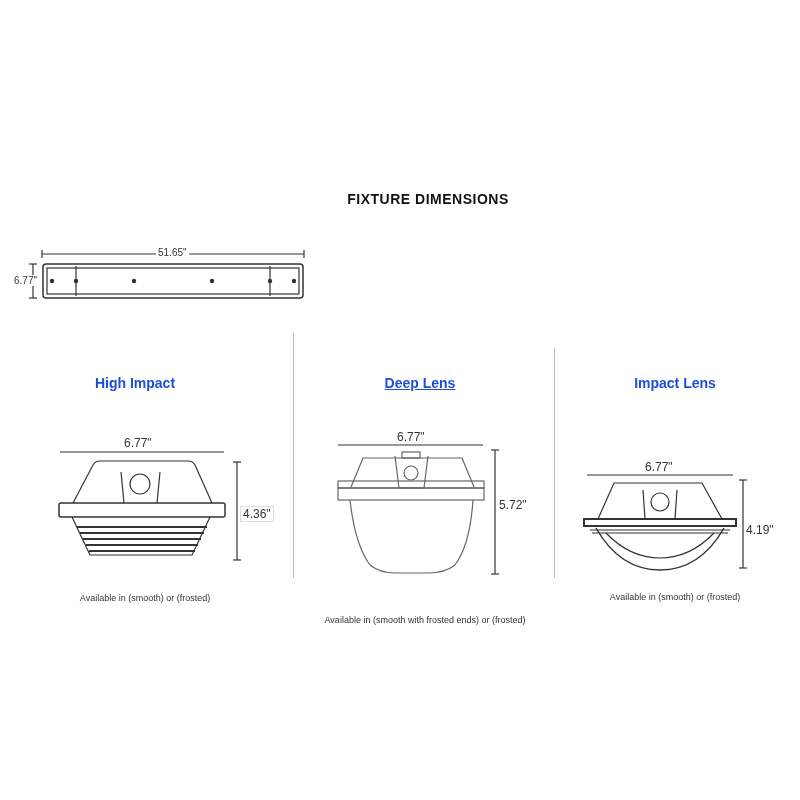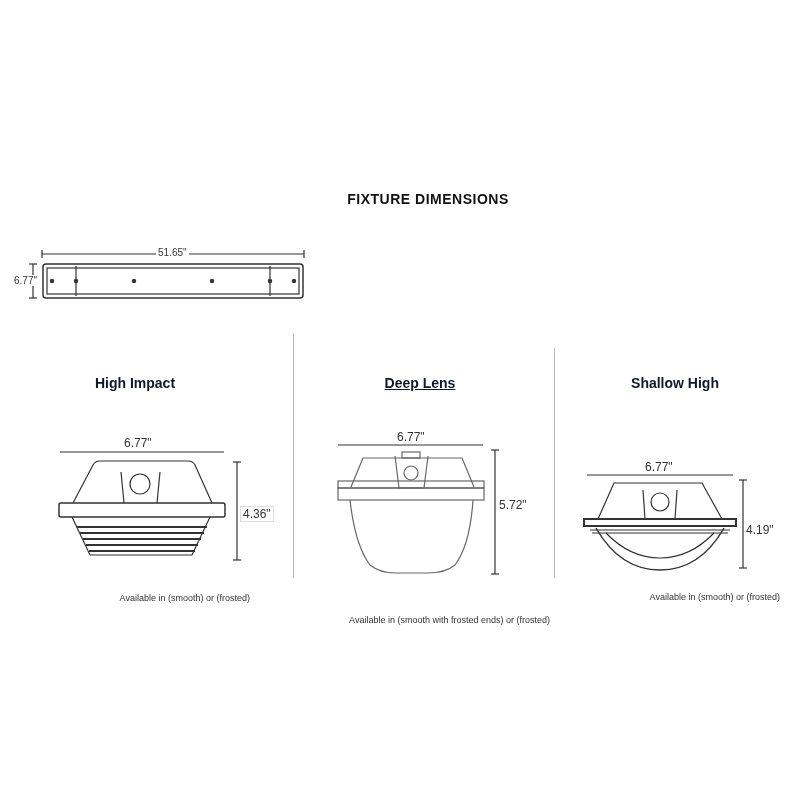--- a/index.html
+++ b/index.html
@@ -1,20 +1,20 @@
 <!DOCTYPE html>
 <html><head>
 <meta charset="utf-8">
 <style>
   html,body{margin:0;padding:0;background:#fff;}
   body{width:800px;height:800px;position:relative;overflow:hidden;font-family:"Liberation Sans",sans-serif;color:#222;}
   .abs{position:absolute;}
   .title{left:0;width:800px;top:191px;text-align:center;font-weight:bold;font-size:14px;letter-spacing:0.5px;color:#111;margin-left:28px;}
-  .h{font-weight:bold;font-size:14px;color:#0f172a;text-align:center;}
-  .cap{font-size:9px;color:#333;text-align:right;}
+  .h{font-weight:bold;font-size:14px;color:#1d4ed8;text-align:center;}
+  .cap{font-size:9px;color:#333;text-align:center;}
   .dim{font-size:10px;color:#333;background:#fff;padding:0 2px;}
   .vdiv{width:1px;background:#bbb;}
   svg{position:absolute;left:0;top:0;}
 </style>
 </head>
 <body>
 
 <svg width="800" height="800">
   <g stroke="#333" fill="none" stroke-width="1.2">
 
@@ -92,16 +92,16 @@
 <div class="abs h" style="left:60px;width:150px;top:375px;">High Impact</div>
 <div class="abs dim" style="left:122px;top:436px;font-size:12px;">6.77"</div>
 <div class="abs dim" style="left:240px;top:506px;font-size:12px;border:1px solid #ddd;">4.36"</div>
 <div class="abs cap" style="left:40px;width:210px;top:593px;">Available in (smooth) or (frosted)</div>
 
 <div class="abs h" style="left:350px;width:140px;top:375px;text-decoration:underline;">Deep Lens</div>
 <div class="abs dim" style="left:395px;top:430px;font-size:12px;">6.77"</div>
 <div class="abs dim" style="left:497px;top:498px;font-size:12px;">5.72"</div>
 <div class="abs cap" style="left:300px;width:250px;top:591px;margin-top:24px;">Available in (smooth with frosted ends) or (frosted)</div>
 
-<div class="abs h" style="left:600px;width:150px;top:375px;">Shallow High</div>
+<div class="abs h" style="left:600px;width:150px;top:375px;">Impact Lens</div>
 <div class="abs dim" style="left:643px;top:460px;font-size:12px;">6.77"</div>
 <div class="abs dim" style="left:744px;top:523px;font-size:12px;">4.19"</div>
 <div class="abs cap" style="left:570px;width:210px;top:592px;">Available in (smooth) or (frosted)</div>
 
 </body></html>

